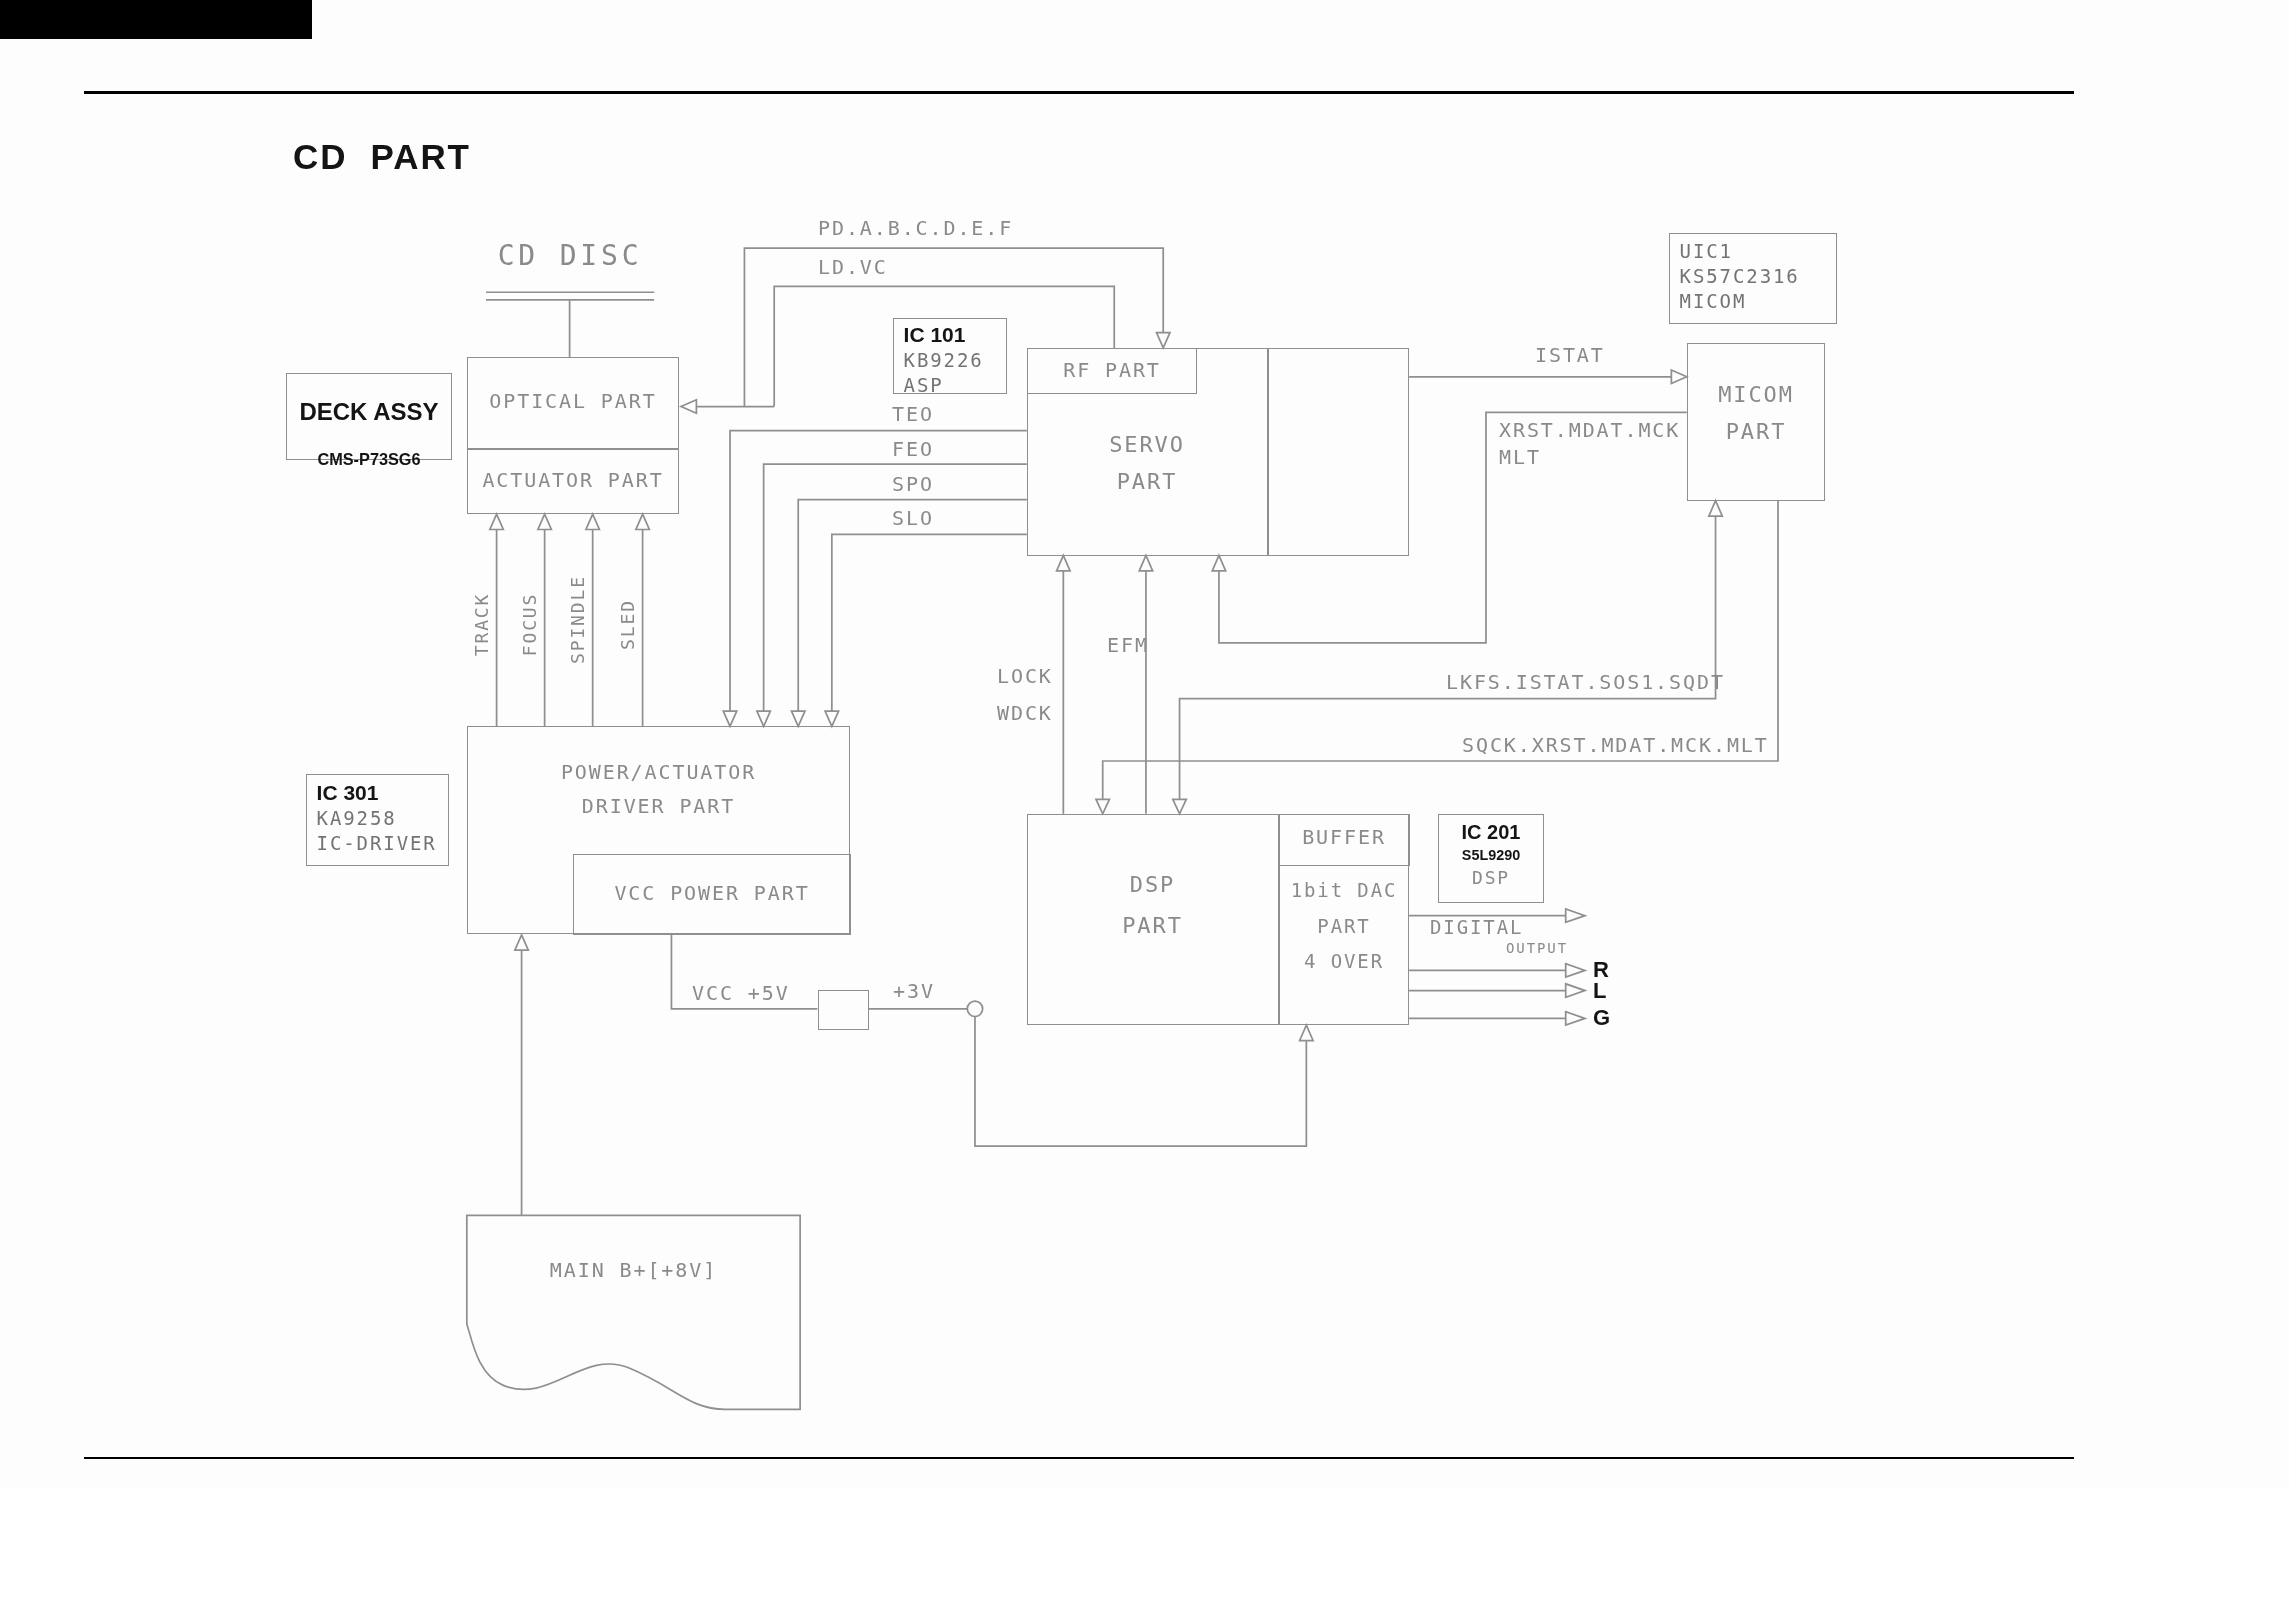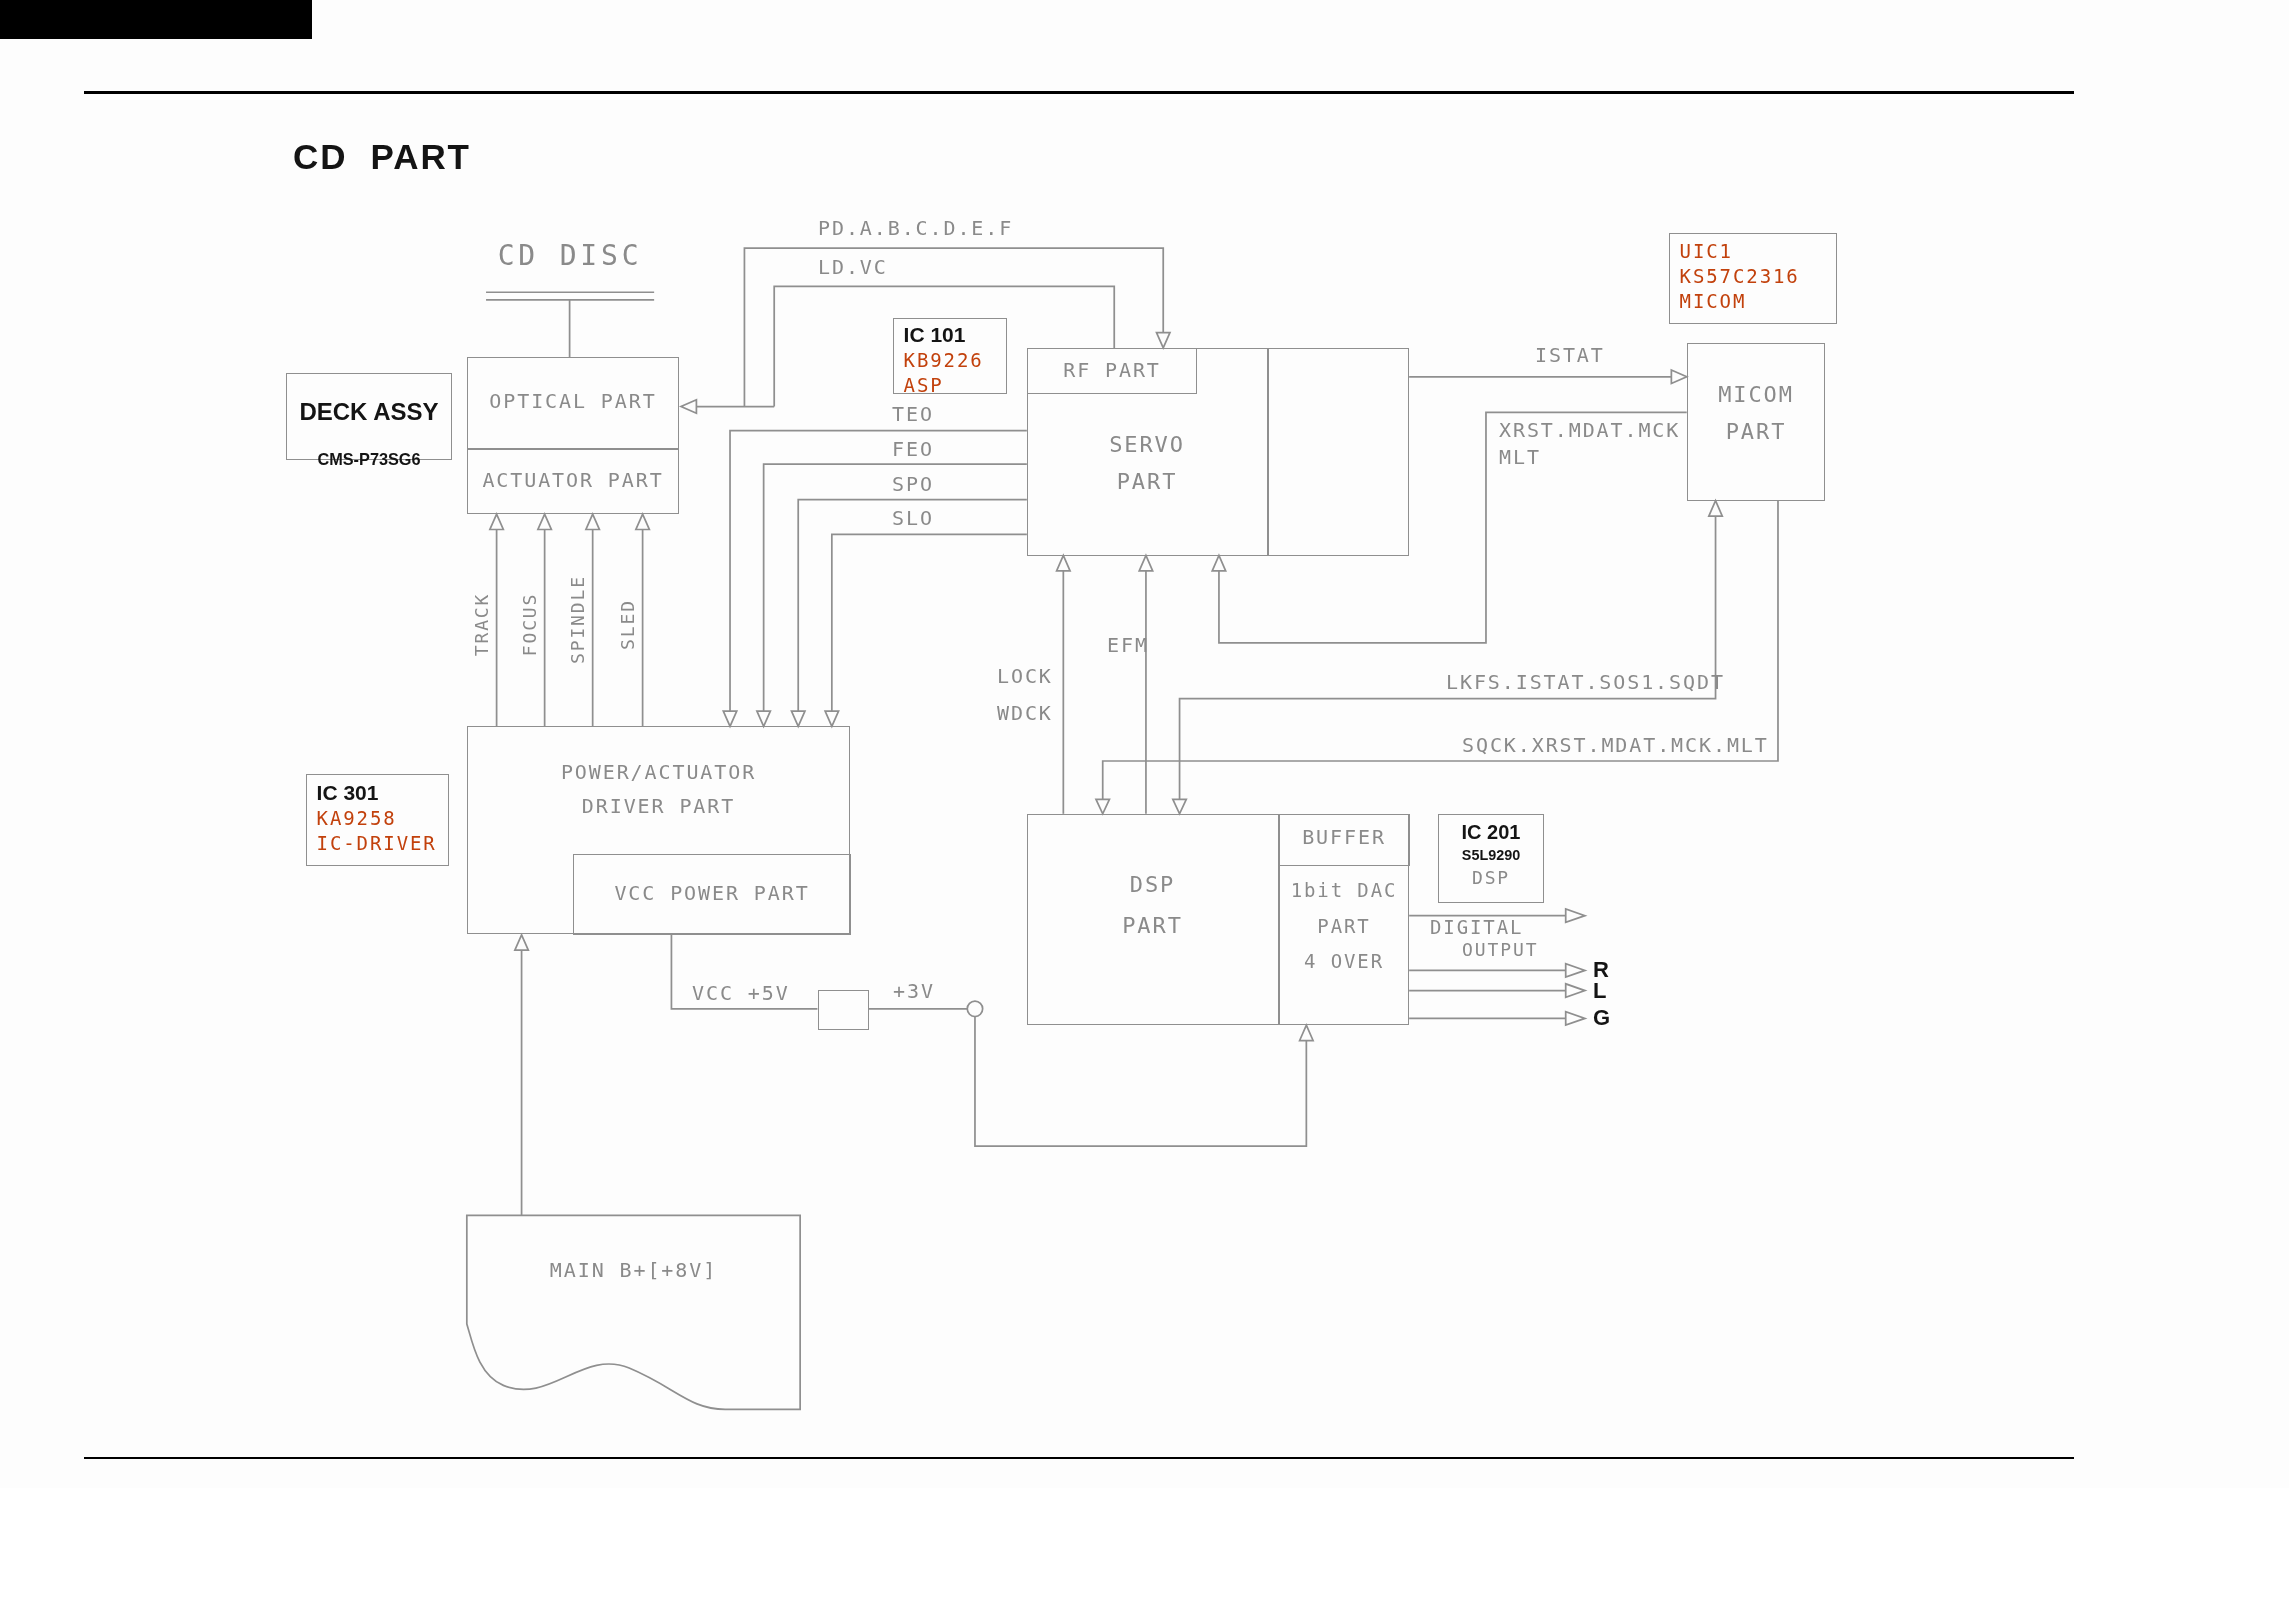--- a/index.html
+++ b/index.html
@@ -10,21 +10,21 @@
   .div-h{position:absolute;background:#8f8f8f;height:1.9px}
   .div-v{position:absolute;background:#8f8f8f;width:1.9px}
   .glabel{position:absolute;color:#8a8a8a;font-size:20px;letter-spacing:1.9px;white-space:pre;line-height:1.15}
   .blabel{color:#141414;font-family:"Liberation Sans",sans-serif;font-weight:bold}
   .abs{position:absolute}
   .center{text-align:center}
   .rot{transform:rotate(-90deg)}
   .bar{position:absolute;background:#000}
   .rule{position:absolute;background:#000}
   .icbox .n{color:#141414;font-family:"Liberation Sans",sans-serif;font-weight:bold;font-size:21px;line-height:26px}
-  .icbox .p{color:#c2410c;font-size:19px;letter-spacing:1.9px;line-height:25px}
+  .icbox .p{color:#737373;font-size:19px;letter-spacing:1.9px;line-height:25px}
   svg{position:absolute;left:0;top:0}
 </style>
 </head>
 <body>
 
 <div id="canvas">
 
   <div class="bar" style="left:0;top:0;width:312px;height:39px"></div>
   <div class="rule" style="left:84px;top:91px;width:1990px;height:2.9px"></div>
   <div class="rule" style="left:84px;top:1457px;width:1990px;height:1.9px"></div>
@@ -173,19 +173,19 @@
   <div class="glabel" style="left:1499px;top:419px">XRST.MDAT.MCK</div>
   <div class="glabel" style="left:1499px;top:446px">MLT</div>
   <div class="glabel" style="left:997px;top:665px">LOCK</div>
   <div class="glabel" style="left:997px;top:702px">WDCK</div>
   <div class="glabel" style="left:1107px;top:634px">EFM</div>
   <div class="glabel" style="left:1446px;top:671px">LKFS.ISTAT.SOS1.SQDT</div>
   <div class="glabel" style="left:1462px;top:734px">SQCK.XRST.MDAT.MCK.MLT</div>
   <div class="glabel" style="left:692px;top:982px">VCC +5V</div>
   <div class="glabel" style="left:893px;top:980px">+3V</div>
   <div class="glabel" style="left:1430px;top:917px;font-size:19px">DIGITAL</div>
-  <div class="glabel" style="left:1462px;top:940px;font-size:18px">OUTPUT</div>
+  <div class="glabel" style="left:1506px;top:940px;font-size:14px">OUTPUT</div>
   <div class="abs blabel" style="left:1593px;top:957px;font-size:22px">R</div>
   <div class="abs blabel" style="left:1593px;top:978px;font-size:22px">L</div>
   <div class="abs blabel" style="left:1593px;top:1005px;font-size:22px">G</div>
 
 </div>
 
 
 </body></html>

